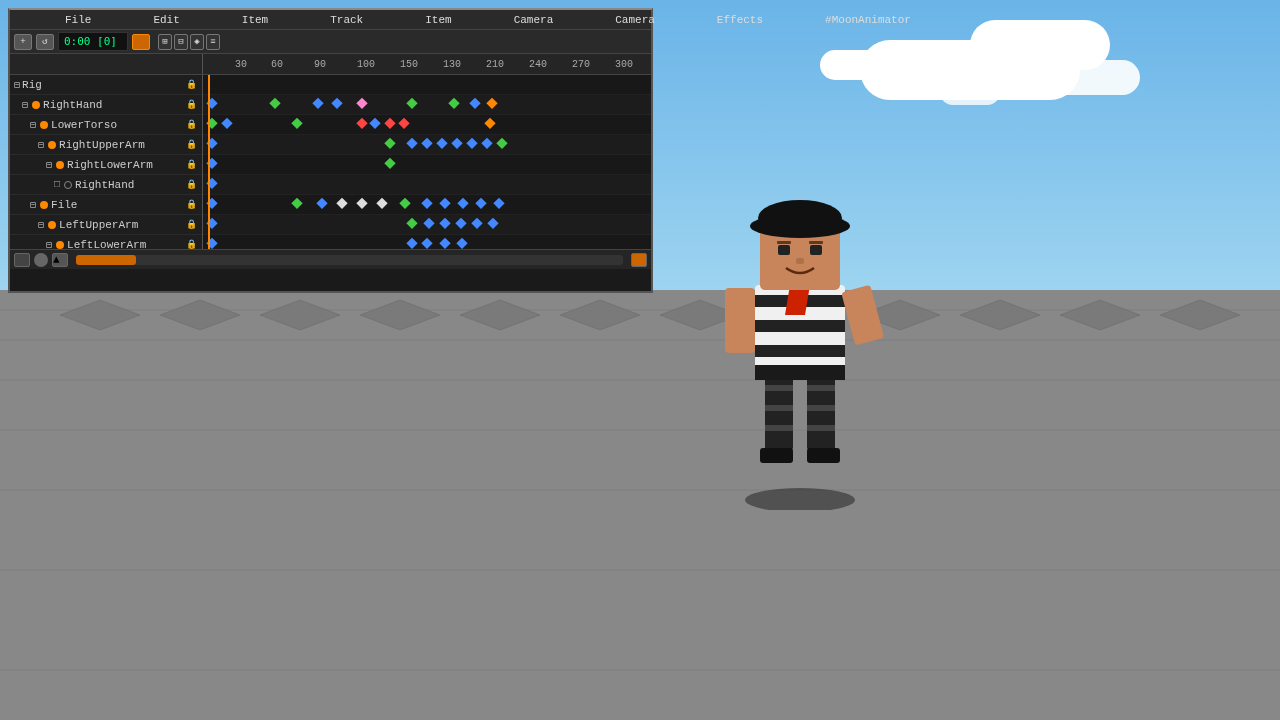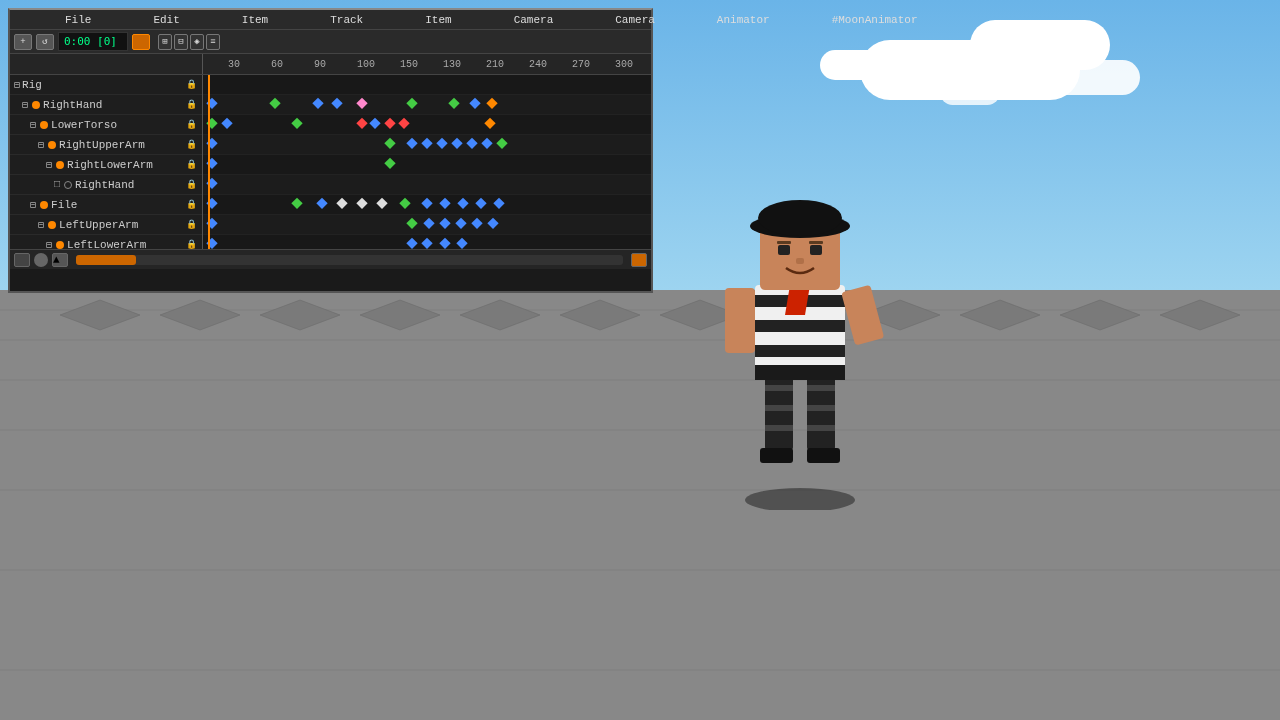--- a/index.html
+++ b/index.html
@@ -415,21 +415,21 @@
 
 
   <div id="menu-bar">
     <span class="menu-item">File</span>
     <span class="menu-item">Edit</span>
     <span class="menu-item">Item</span>
     <span class="menu-item">Track</span>
     <span class="menu-item">Item</span>
     <span class="menu-item">Camera</span>
     <span class="menu-item">Camera</span>
-    <span class="menu-item">Animator</span>
+    <span class="menu-item">Effects</span>
     <span class="menu-item">#MoonAnimator</span>
   </div>
 
   <div id="toolbar">
     <div class="toolbar-btn">+</div>
     <div class="toolbar-btn">↺</div>
     <div id="time-display">0:00 [0]</div>
     <div class="toolbar-orange-btn"></div>
     <div style="display:flex;gap:2px;margin-left:4px;">
       <div class="toolbar-btn" style="background:#333;width:14px;">⊞</div>
@@ -437,21 +437,21 @@
       <div class="toolbar-btn" style="background:#333;width:14px;">◈</div>
       <div class="toolbar-btn" style="background:#333;width:14px;">≡</div>
     </div>
   </div>
 
   <div id="timeline-container">
 
     <div id="timeline-header">
       <div id="track-labels-header"></div>
       <div id="time-ruler">
-        <span class="ruler-tick" style="left:25px;">30</span>
+        <span class="ruler-tick" style="left:32px;">30</span>
         <span class="ruler-tick" style="left:68px;">60</span>
         <span class="ruler-tick" style="left:111px;">90</span>
         <span class="ruler-tick" style="left:154px;">100</span>
         <span class="ruler-tick" style="left:197px;">150</span>
         <span class="ruler-tick" style="left:240px;">130</span>
         <span class="ruler-tick" style="left:283px;">210</span>
         <span class="ruler-tick" style="left:326px;">240</span>
         <span class="ruler-tick" style="left:369px;">270</span>
         <span class="ruler-tick" style="left:412px;">300</span>
       </div>

